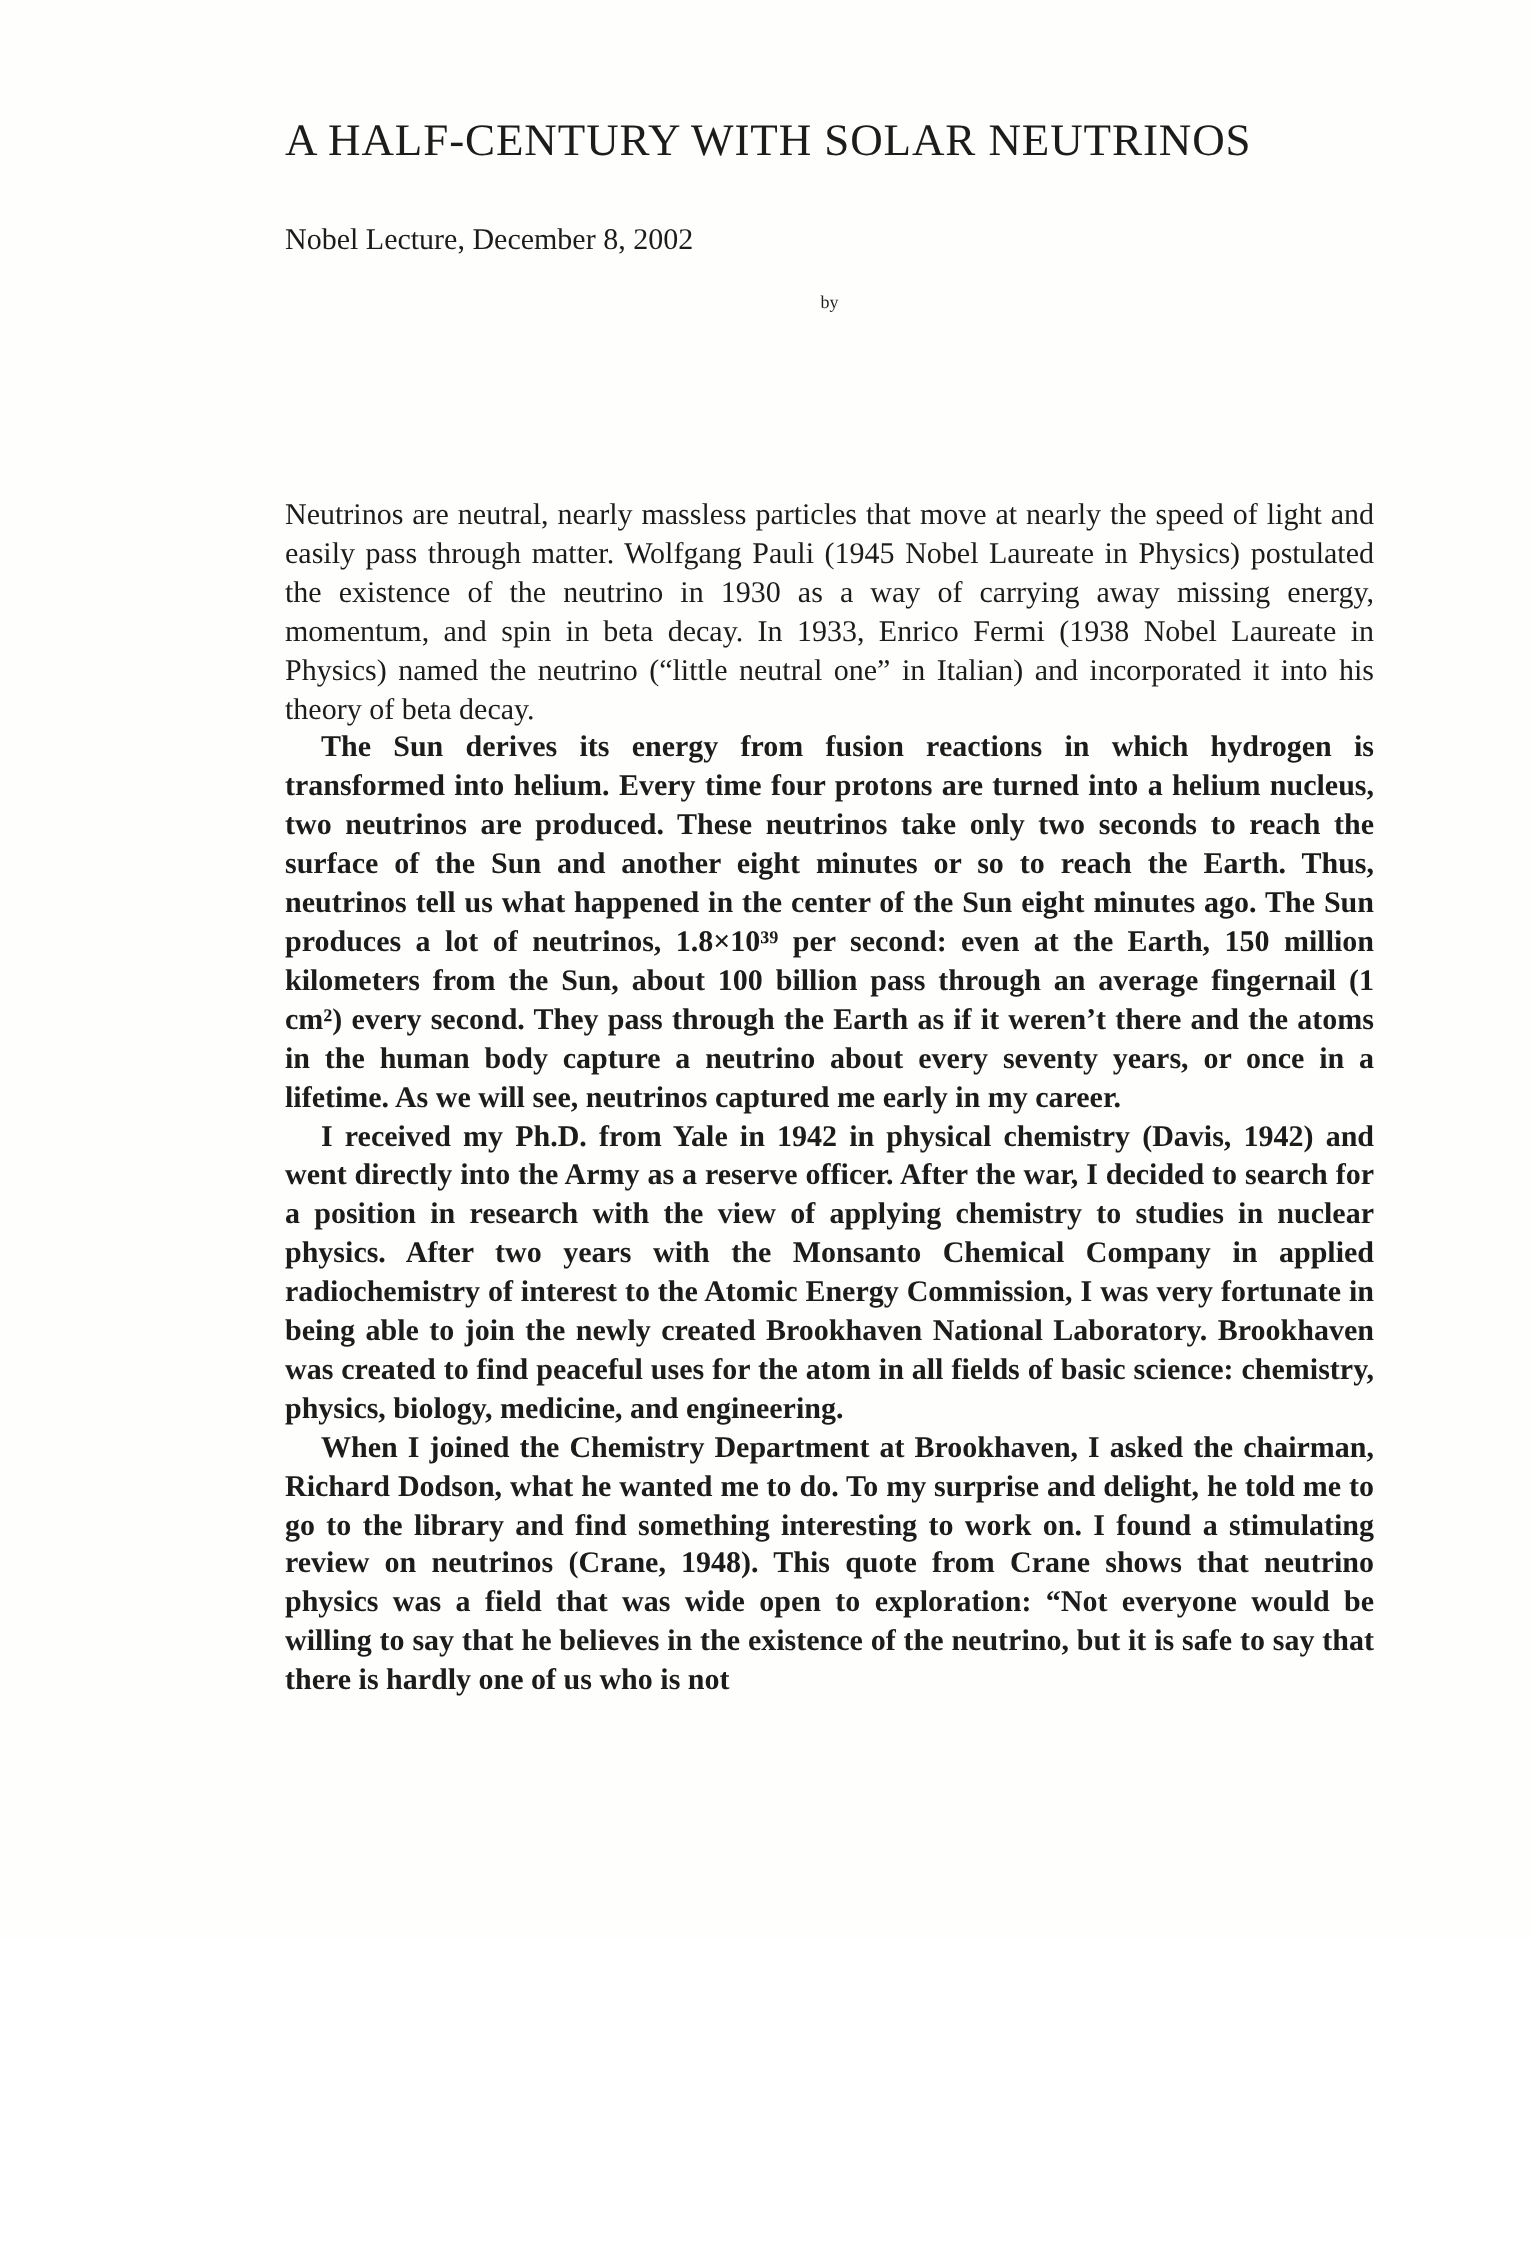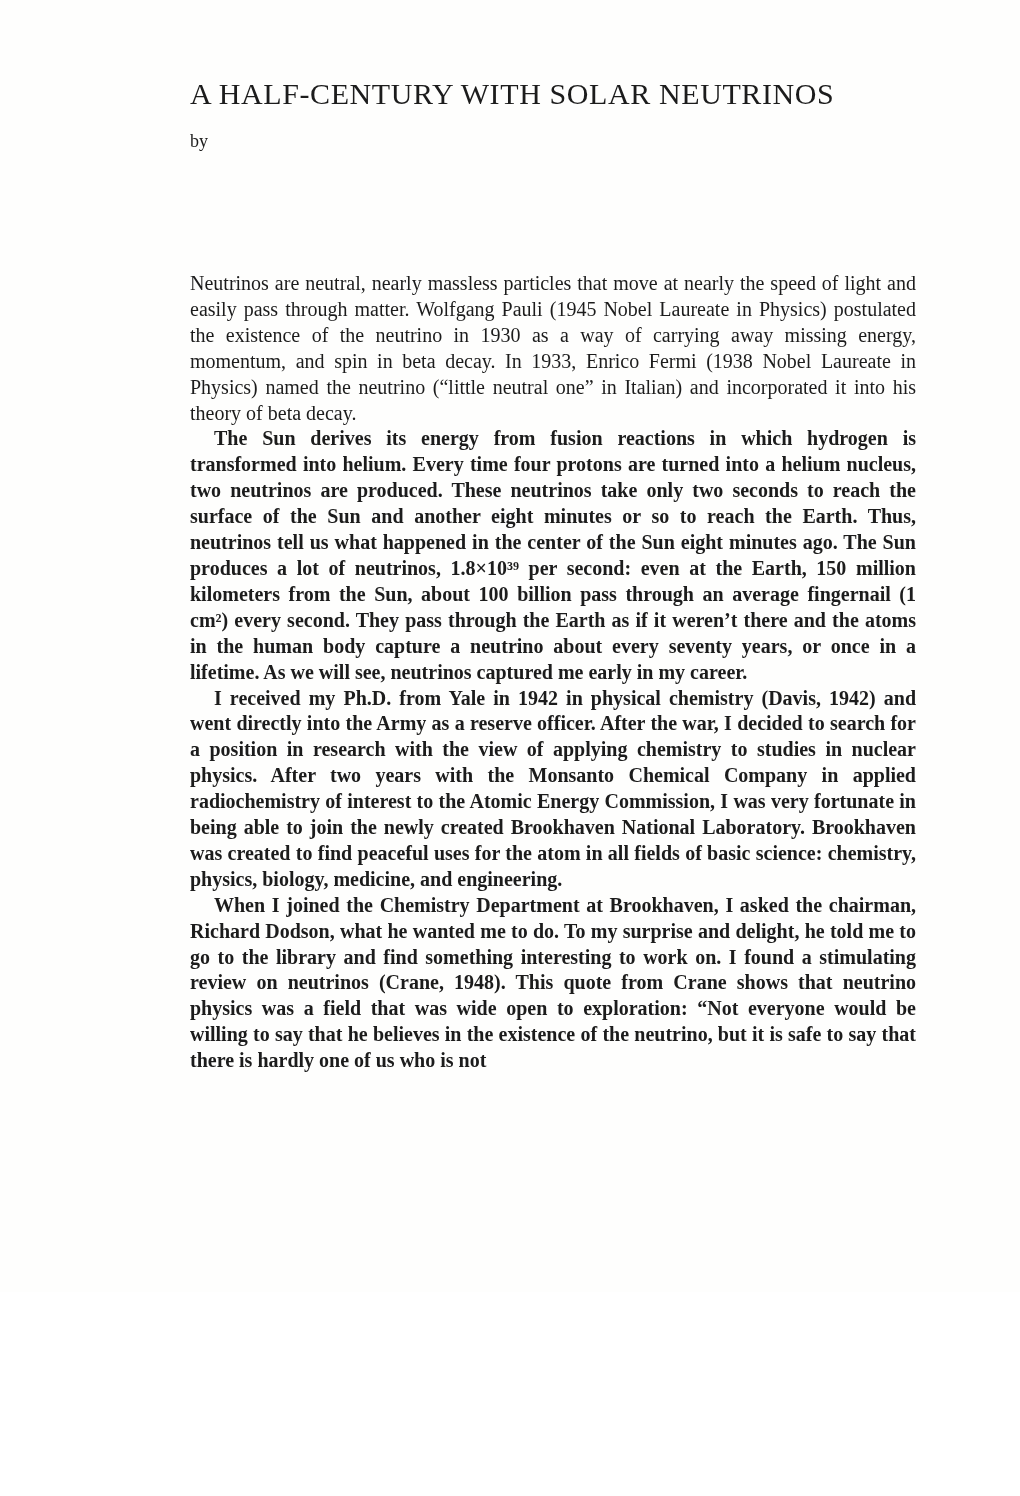--- a/index.html
+++ b/index.html
@@ -30,22 +30,23 @@
     line-height: 36px;
     white-space: nowrap;
   }
   .lecture-line {
     margin-top: 36px;
     font-size: 20px;
     line-height: 24px;
   }
   .byline {
     margin-top: 17px;
-    font-size: 18px;
+    font-size: 12px;
     line-height: 24px;
+    text-align: center;
   }
   .author-name {
     margin-top: 17px;
     font-size: 20px;
     line-height: 24px;
     font-variant: small-caps;
     letter-spacing: 0.5px;
   }
   .affiliation {
     margin-top: 14px;
@@ -75,20 +76,21 @@
   }
 </style>
 </head>
 <body>
 
 <div class="page">
   <div class="content">
 
     <h1 class="doc-title">A HALF-CENTURY WITH SOLAR NEUTRINOS</h1>
 
+    <div class="lecture-line">Nobel Lecture, December 8, 2002</div>
 
     <div class="byline">by</div>
 
 
 
     <div class="body-text">
       <p>Neutrinos are neutral, nearly massless particles that move at nearly the speed of light and easily pass through matter. Wolfgang Pauli (1945 Nobel Laureate in Physics) postulated the existence of the neutrino in 1930 as a way of carrying away missing energy, momentum, and spin in beta decay. In 1933, Enrico Fermi (1938 Nobel Laureate in Physics) named the neutrino (“little neutral one” in Italian) and incorporated it into his theory of beta decay.</p>
       <p class="indent">The Sun derives its energy from fusion reactions in which hydrogen is transformed into helium. Every time four protons are turned into a helium nucleus, two neutrinos are produced. These neutrinos take only two seconds to reach the surface of the Sun and another eight minutes or so to reach the Earth. Thus, neutrinos tell us what happened in the center of the Sun eight minutes ago. The Sun produces a lot of neutrinos, 1.8×10³⁹ per second: even at the Earth, 150 million kilometers from the Sun, about 100 billion pass through an average fingernail (1 cm²) every second. They pass through the Earth as if it weren’t there and the atoms in the human body capture a neutrino about every seventy years, or once in a lifetime. As we will see, neutrinos captured me early in my career.</p>
       <p class="indent">I received my Ph.D. from Yale in 1942 in physical chemistry (Davis, 1942) and went directly into the Army as a reserve officer. After the war, I decided to search for a position in research with the view of applying chemistry to studies in nuclear physics. After two years with the Monsanto Chemical Company in applied radiochemistry of interest to the Atomic Energy Commission, I was very fortunate in being able to join the newly created Brookhaven National Laboratory. Brookhaven was created to find peaceful uses for the atom in all fields of basic science: chemistry, physics, biology, medicine, and engineering.</p>
       <p class="indent">When I joined the Chemistry Department at Brookhaven, I asked the chairman, Richard Dodson, what he wanted me to do. To my surprise and delight, he told me to go to the library and find something interesting to work on. I found a stimulating review on neutrinos (Crane, 1948). This quote from Crane shows that neutrino physics was a field that was wide open to exploration: “Not everyone would be willing to say that he believes in the existence of the neutrino, but it is safe to say that there is hardly one of us who is not</p>

